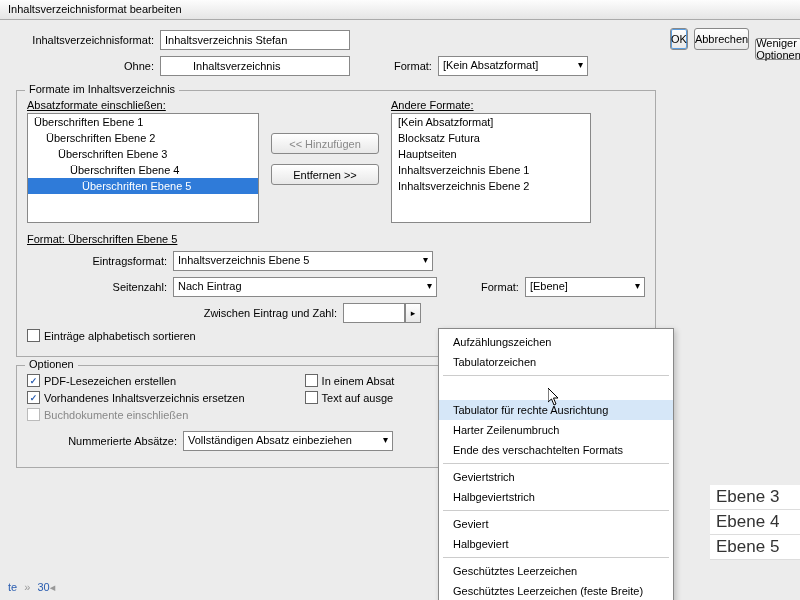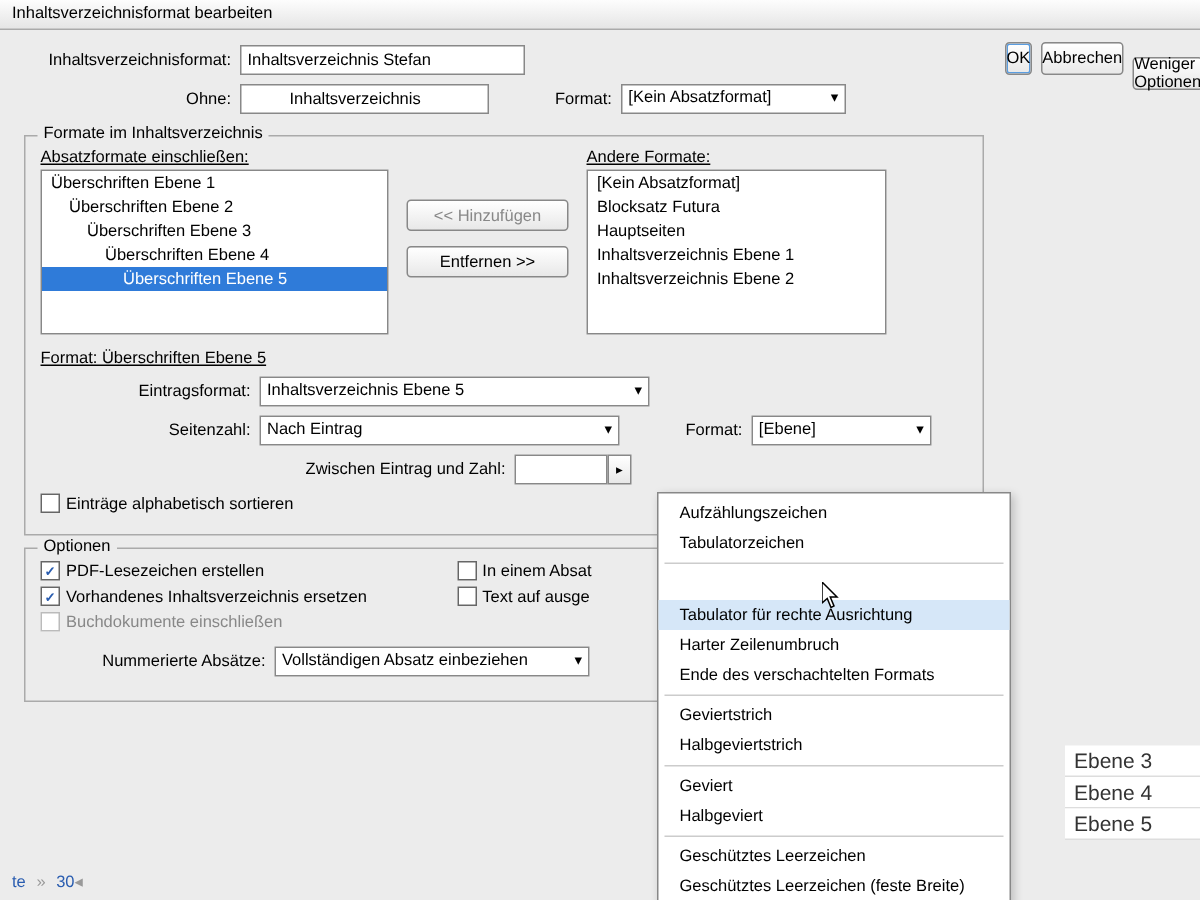--- a/index.html
+++ b/index.html
@@ -80,21 +80,21 @@
   background: linear-gradient(#fff,#e8e8e8);
   display: inline-flex; align-items: center; justify-content: center;
   font-size: 9px;
 }
 .cursor {
   position: absolute; width: 14px; height: 20px; z-index: 20;
   pointer-events: none;
 }
 .bg-strip {
   position: absolute; bottom: 40px; right: 0; width: 90px;
-  font-size: 14px; color: #333;
+  font-size: 17px; color: #333;
 }
 .bg-strip div { padding: 2px 6px; border-bottom: 1px solid #ddd; background: #fff; }
 .pagebar {
   position: absolute; bottom: 6px; left: 8px; font-size: 11px; color: #2a5db0;
 }
 .top-region {
   padding: 10px 16px 2px 16px;
 }
 </style>
 </head>
@@ -121,21 +121,21 @@
   <div class="right-btn" style="margin-top:10px">Weniger Optionen</div>
 </div>
 
 <div class="top-region">
   <div class="row">
     <div class="label" style="width:138px">Inhaltsverzeichnisformat:</div>
     <input class="input" style="width: 190px;" value="Inhaltsverzeichnis Stefan">
   </div>
   <div class="row">
     <div class="label" style="width:138px">Ohne:</div>
-    <input class="input" style="width: 166px; padding-left: 32px;" value="Inhaltsverzeichnis">
+    <input class="input" style="width: 190px; padding-left: 32px;" value="Inhaltsverzeichnis">
     <div class="label" style="margin-left:44px">Format:</div>
     <div class="select" style="width:150px"><span>[Kein Absatzformat]</span></div>
   </div>
 </div>
 
 <div class="fieldset" style="width:640px">
   <div class="fieldset-legend">Formate im Inhaltsverzeichnis</div>
 
   <div style="display:flex; gap:12px; align-items:flex-start">
     <div style="width:232px">
@@ -168,21 +168,21 @@
 
   <div style="margin-top:10px">
     <div style="text-decoration:underline; margin-bottom:6px">Format: Überschriften Ebene 5</div>
 
     <div class="row">
       <div class="label" style="width:140px">Eintragsformat:</div>
       <div class="select" style="width:260px"><span>Inhaltsverzeichnis Ebene 5</span></div>
     </div>
     <div class="row">
       <div class="label" style="width:140px">Seitenzahl:</div>
-      <div class="select" style="width:240px"><span>Nach Eintrag</span></div>
+      <div class="select" style="width:264px"><span>Nach Eintrag</span></div>
       <div class="label" style="margin-left:44px">Format:</div>
       <div class="select" style="width:120px"><span>[Ebene]</span></div>
     </div>
     <div class="row">
       <div class="label" style="width:310px">Zwischen Eintrag und Zahl:</div>
       <input class="input" style="width: 62px;" value="">
       <div class="arrow-btn">▸</div>
     </div>
     <div class="checkbox-row">
       <div class="checkbox"></div>

